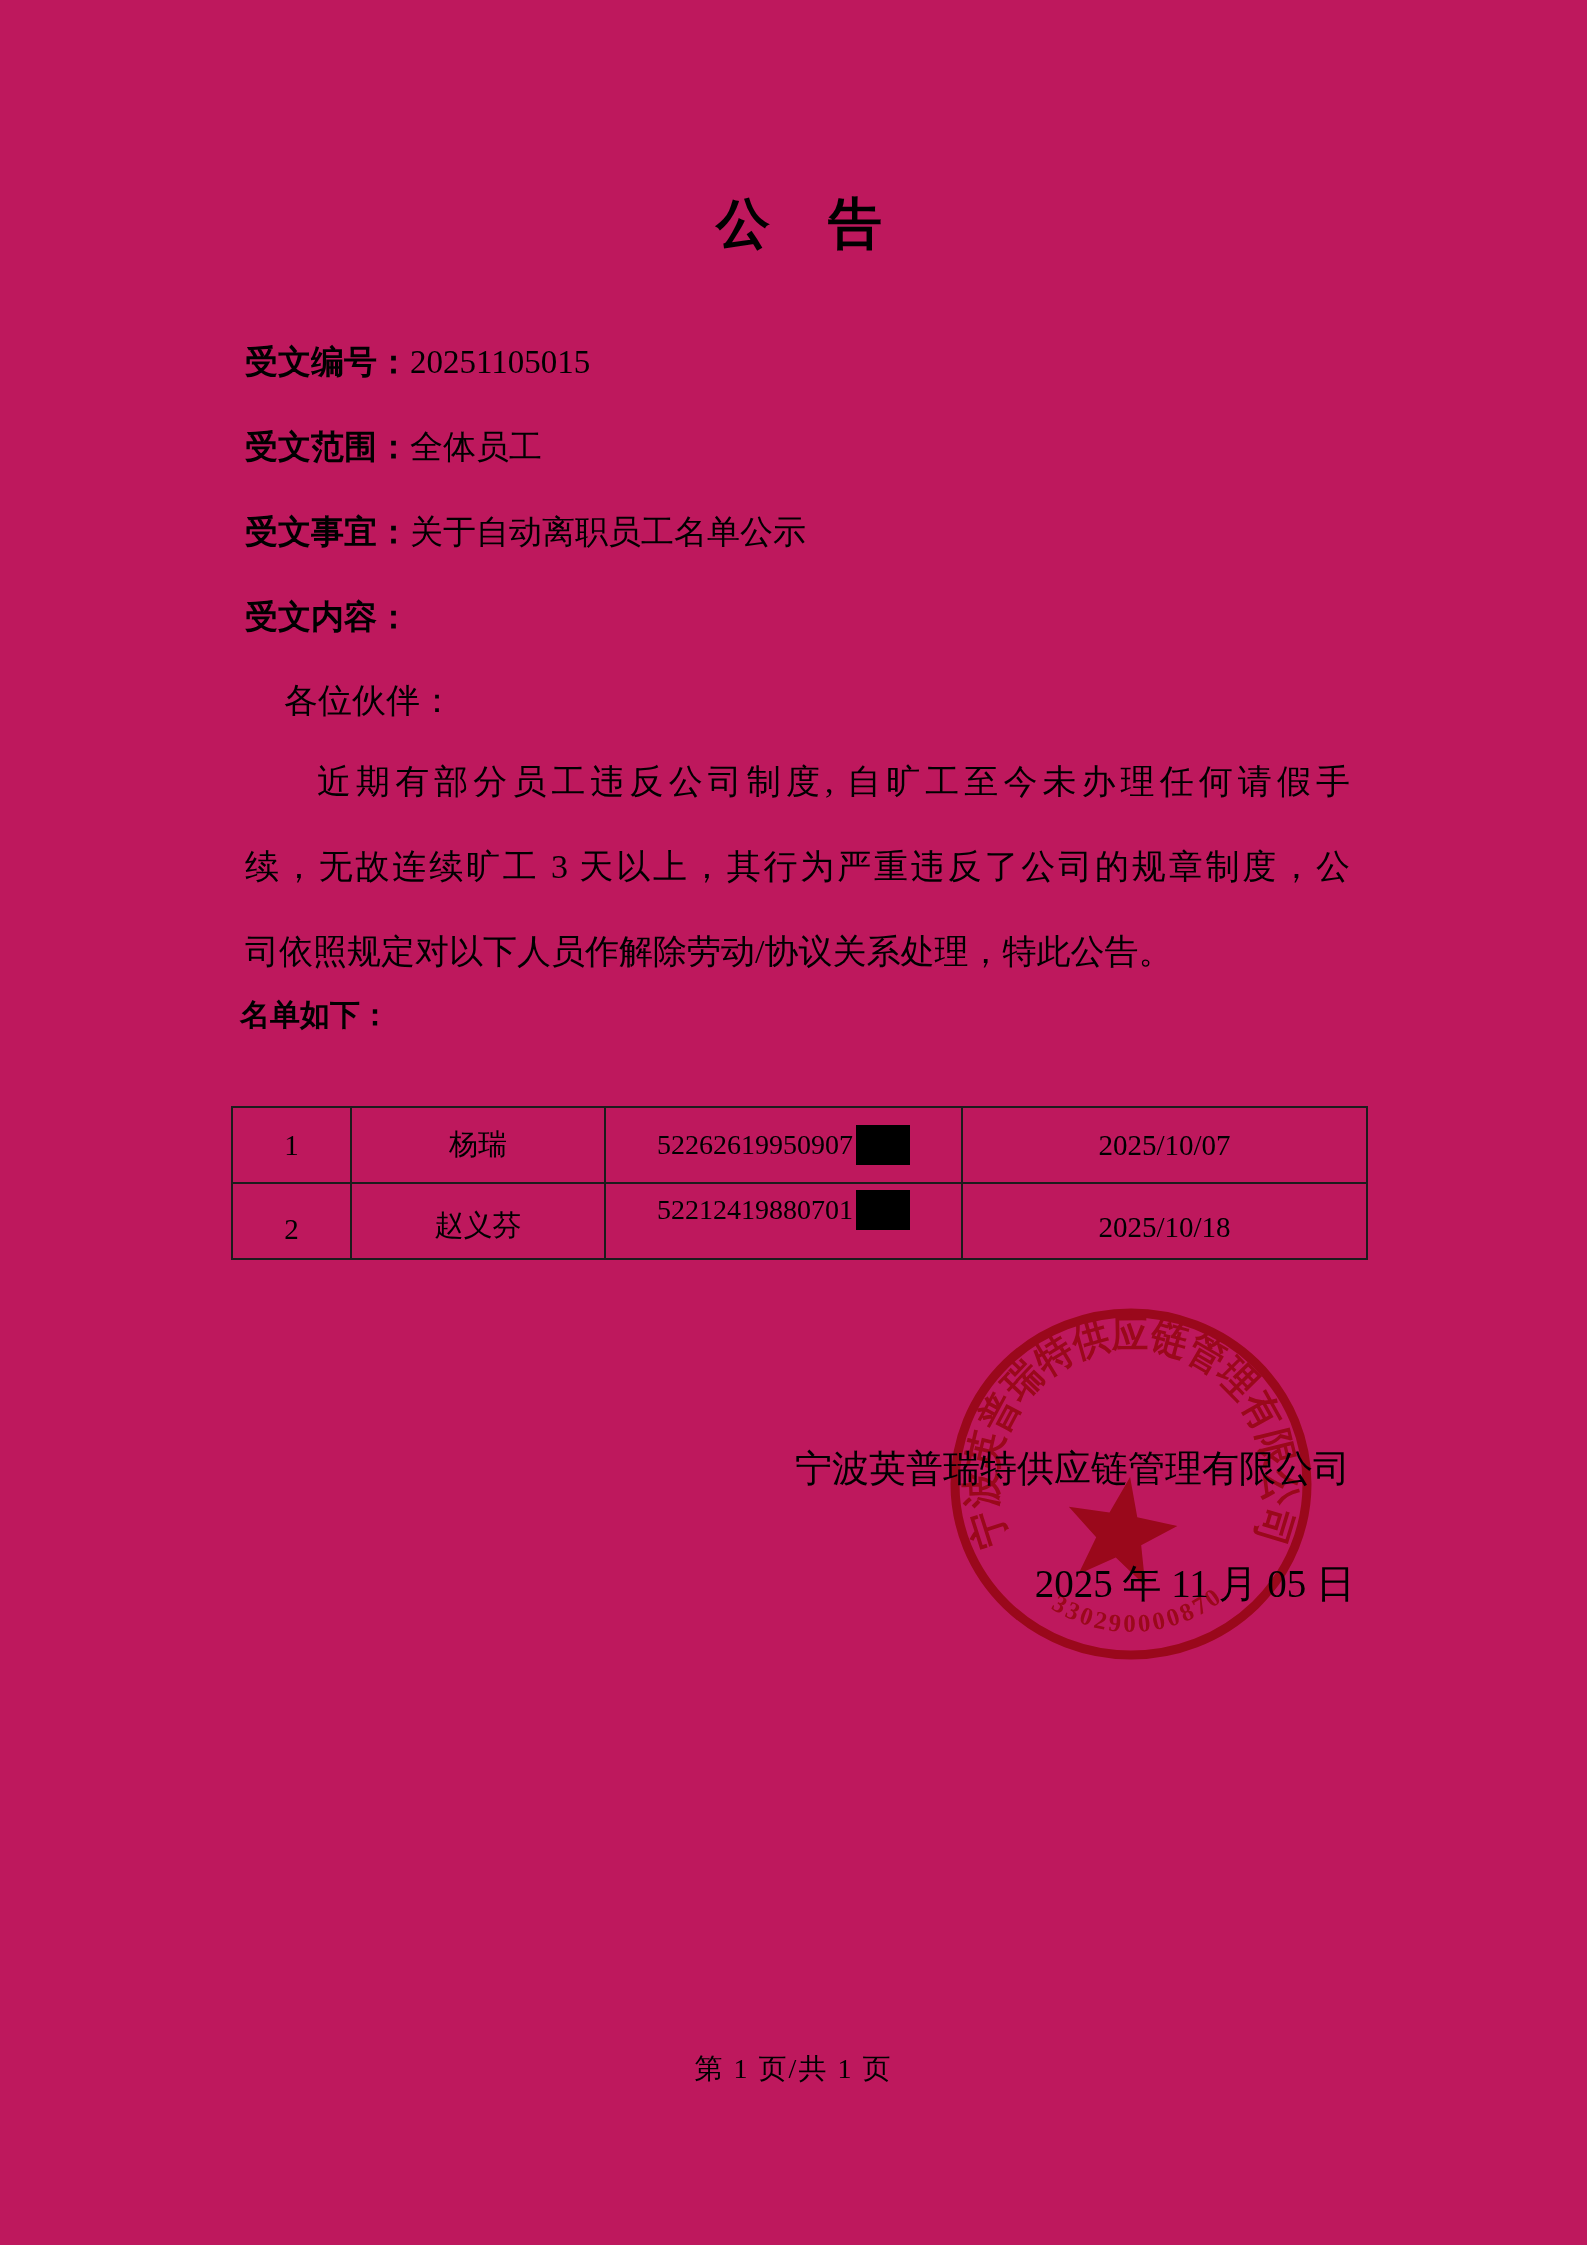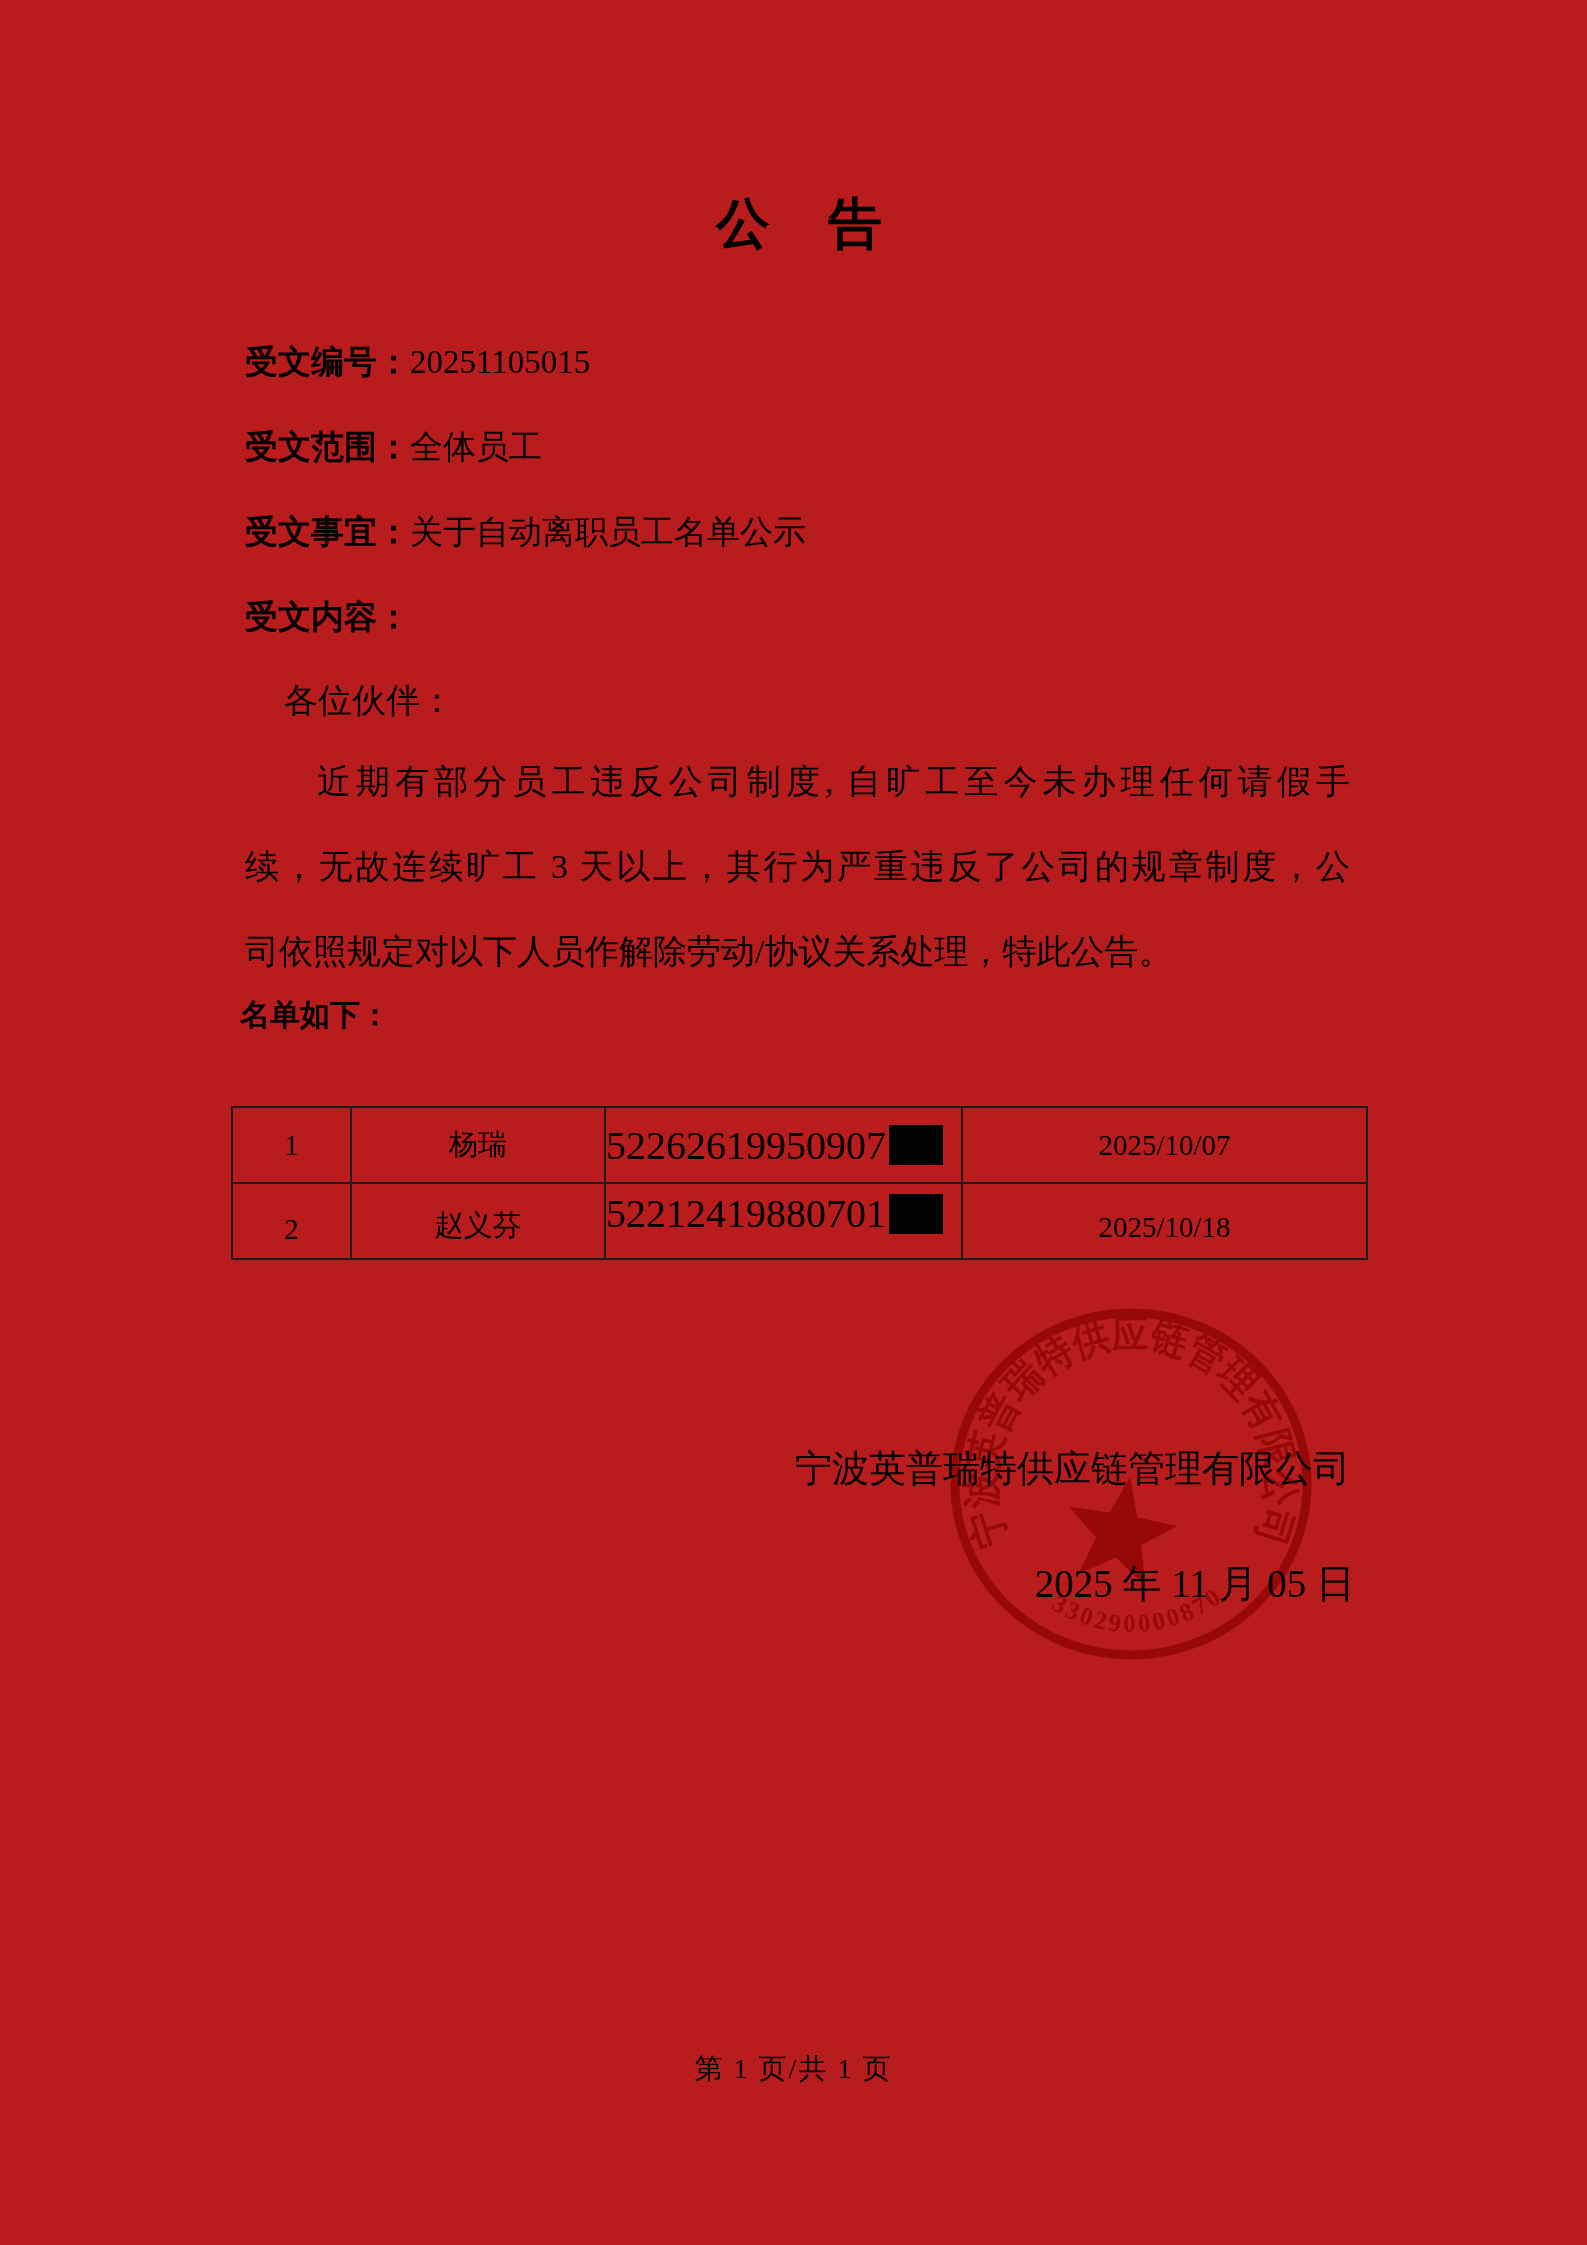--- a/index.html
+++ b/index.html
@@ -1,19 +1,19 @@
 <!DOCTYPE html>
 <html><head>
 <meta charset="utf-8">
 <style>
   html,body{margin:0;padding:0;background:#888;}
   .page{
     position:relative;
     width:1587px;height:2245px;
-    background:#b91c1c;
+    background:#be185d;
     overflow:hidden;
     font-family:"Liberation Serif","DejaVu Serif",serif;
     color:#000;
   }
   .title{
     position:absolute;left:0;top:188px;width:1600px;
     text-align:center;
     font-size:54px;font-weight:bold;
     letter-spacing:2px;
   }
@@ -51,21 +51,21 @@
     text-align:center;vertical-align:middle;
     padding:0;overflow:hidden;
   }
   table.roster tr.hdr td{height:78px;font-size:28px;}
   table.roster tr.r1 td{height:74px;}
   table.roster tr.r2 td{height:74px;}
   .c-no{width:117px;}
   .c-name{width:252px;}
   .c-id{width:355px;}
   .c-date{width:403px;}
-  .idwrap{display:flex;align-items:center;font-size:40px;}
+  .idwrap{display:flex;align-items:center;justify-content:center;font-size:28px;}
   .redact{display:inline-block;width:54px;height:40px;background:#000;margin-left:3px;}
   tr.r2 td.c-id{vertical-align:top;}
   tr.r2 td.c-id .idwrap{margin-top:6px;}
   tr.r2 td.c-no,tr.r2 td.c-name{vertical-align:bottom;}
   tr.r2 td.c-no div,tr.r2 td.c-name div{margin-bottom:12px;}
   tr.r2 td.c-date{vertical-align:bottom;}
   tr.r2 td.c-date div{margin-bottom:14px;}
   .sig-company{
     position:absolute;right:237px;top:1444px;
     font-size:37px;white-space:nowrap;

